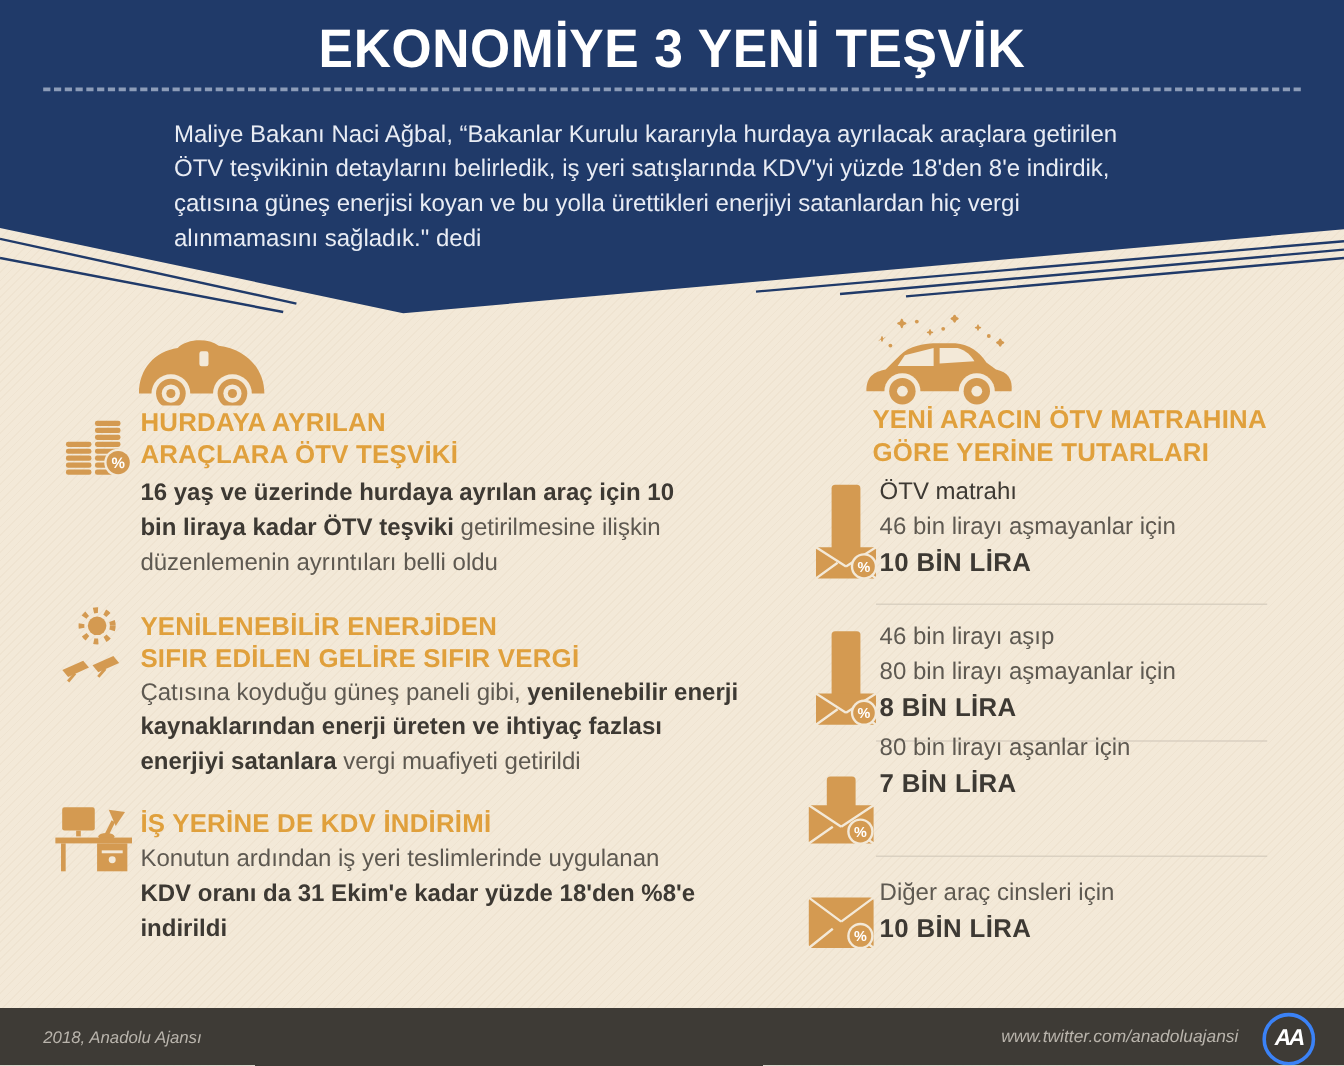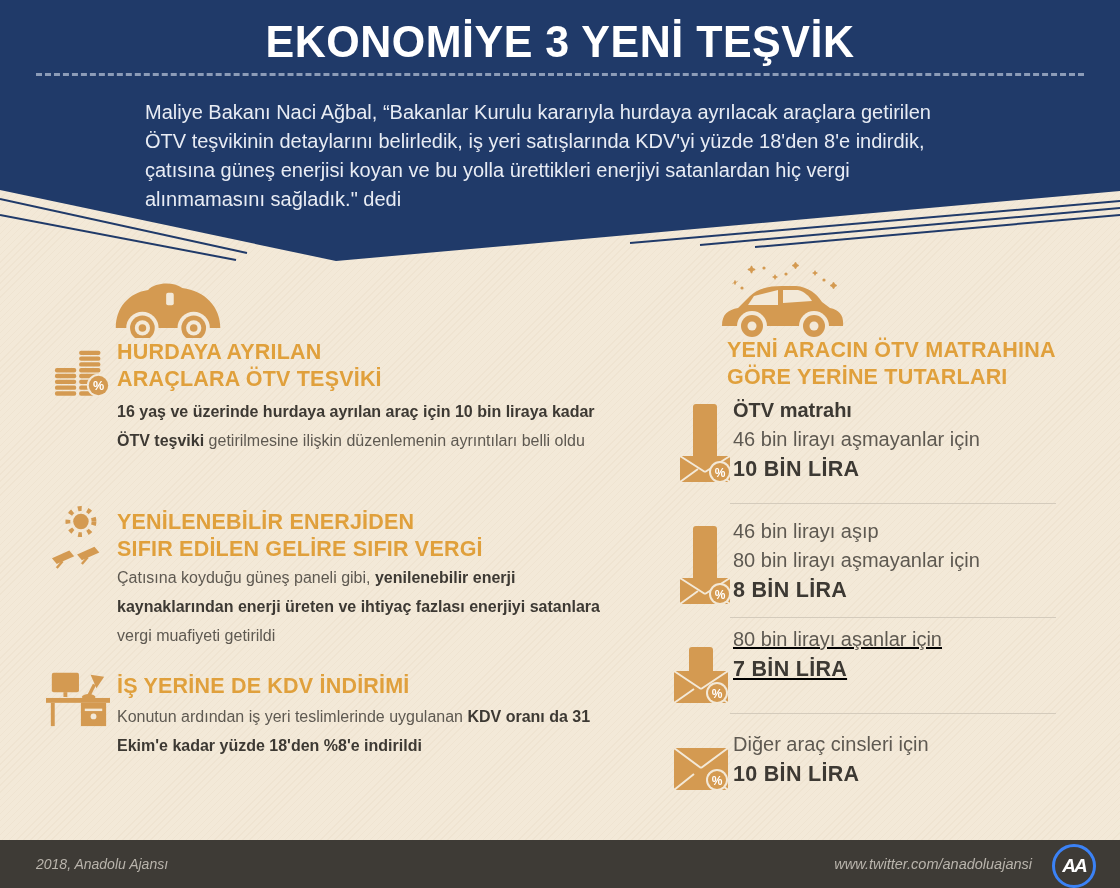--- a/index.html
+++ b/index.html
@@ -17,24 +17,24 @@
     left:0;top:16px;width:1120px;text-align:center;
     color:#ffffff;font-size:43px;font-weight:bold;letter-spacing:.5px;
     transform:scaleY(1.05);transform-origin:top center;
   }
   .dashes{left:36px;top:73px;width:1048px;border-top:3px dashed rgba(214,222,236,.6);}
   .quote{
     left:145px;top:98px;width:830px;text-align:left;
     color:var(--color-quote,#e8ecf4);font-size:20px;line-height:29px;
   }
   .sec-head{color:var(--color-heading,#e0a03c);font-size:21.5px;font-weight:bold;line-height:27px;letter-spacing:.2px;}
-  .body-txt{color:var(--color-text,#5e5951);font-size:16px;line-height:29px;}
+  .body-txt{color:var(--color-text,#5e5951);font-size:20px;line-height:29px;}
   .body-txt b{color:var(--color-text-bold,#3d3933);}
   .tier-line{color:var(--color-text,#5e5951);font-size:20px;line-height:29px;}
-  .tier-line.bold{color:var(--color-text-bold,#3d3933);font-weight:bold;}
+  .tier-line.bold{color:var(--color-text-bold,#3d3933);font-weight:normal;}
   .tier-amt{color:var(--color-text-bold,#3d3933);font-size:21.5px;font-weight:bold;line-height:30px;letter-spacing:.3px;}
   .divider{border-top:1px solid var(--color-divider,#d4cbbc);width:326px;left:730px;}
   .o{fill:var(--color-orange,#d49a51);}
   .bgf{fill:var(--color-cream,#f3e9d8);}
   .bgs{stroke:var(--color-cream,#f3e9d8);fill:none;}
   .wtxt{fill:#ffffff;font-weight:bold;font-family:"Liberation Sans",sans-serif;}
   .footer{
     left:0;top:840px;width:1120px;height:48px;
     background:var(--color-footer-bg,#3e3b36);
     display:flex;align-items:center;
@@ -207,21 +207,21 @@
 
   <svg class="abs" style="left:672px;top:645px;" width="58" height="60" viewBox="0 0 58 60">
     <rect class="o" x="17" y="2" width="24" height="28" rx="3"></rect>
     <rect class="o" x="2" y="26" width="54" height="32" rx="2"></rect>
     <path class="bgs" d="M2 26 L29 44 M56 26 L29 44" stroke-width="2"></path>
     <path class="bgs" d="M2 58 L22 44 M56 58 L36 44" stroke-width="2"></path>
     <circle class="bgf" cx="45" cy="48" r="11"></circle>
     <circle class="o" cx="45" cy="48" r="9"></circle>
     <text class="wtxt" x="45" y="52.5" font-size="12" text-anchor="middle">%</text>
   </svg>
-  <div class="abs" style="left:733px;top:625px;text-decoration:underline;">
+  <div class="abs" style="left:733px;top:609px;">
     <div class="tier-line">80 bin lirayı aşanlar için</div>
     <div class="tier-amt">7 BİN LİRA</div>
   </div>
   <div class="abs divider" style="top:713px;"></div>
 
   <svg class="abs" style="left:672px;top:740px;" width="58" height="52" viewBox="0 0 58 52">
     <rect class="o" x="2" y="8" width="54" height="42" rx="3"></rect>
     <path class="bgs" d="M2 8 L29 28 M56 8 L29 28" stroke-width="2"></path>
     <path class="bgs" d="M2 50 L22 34 M56 50 L36 34" stroke-width="2"></path>
     <circle class="bgf" cx="45" cy="40" r="11"></circle>

